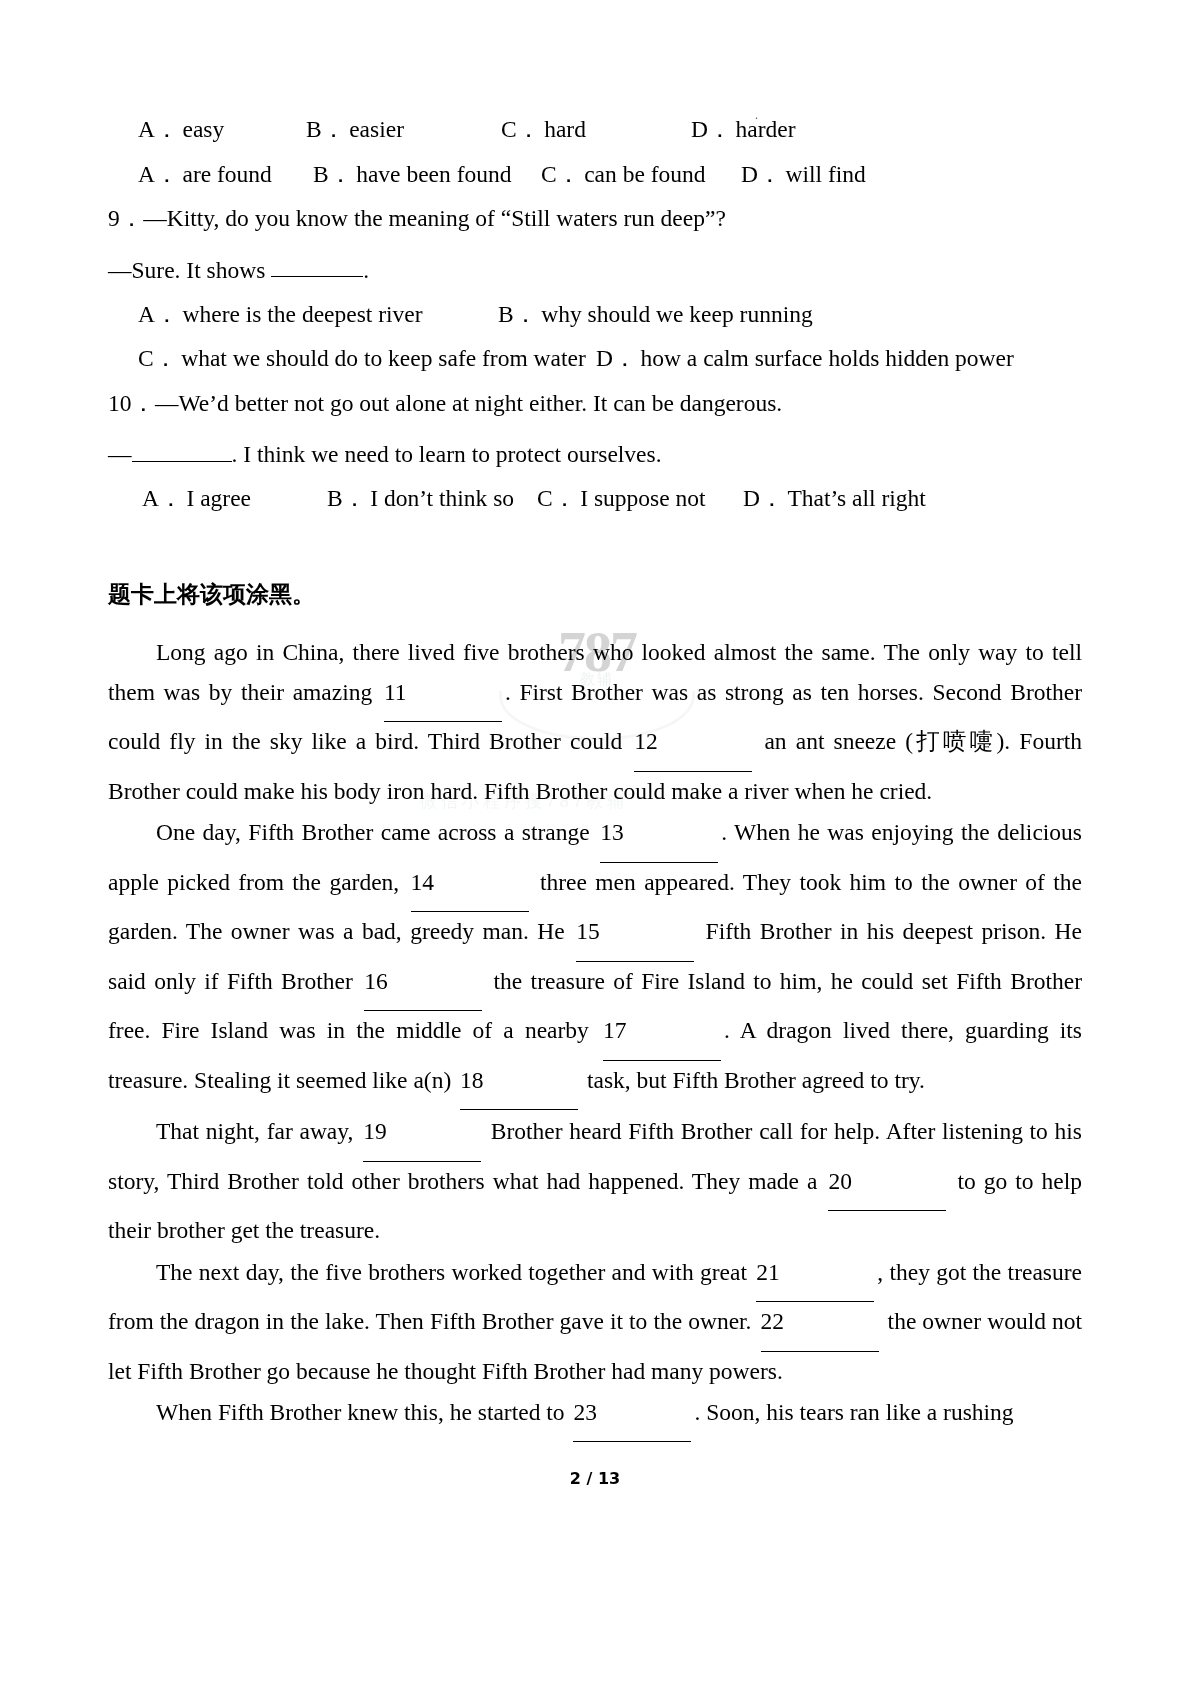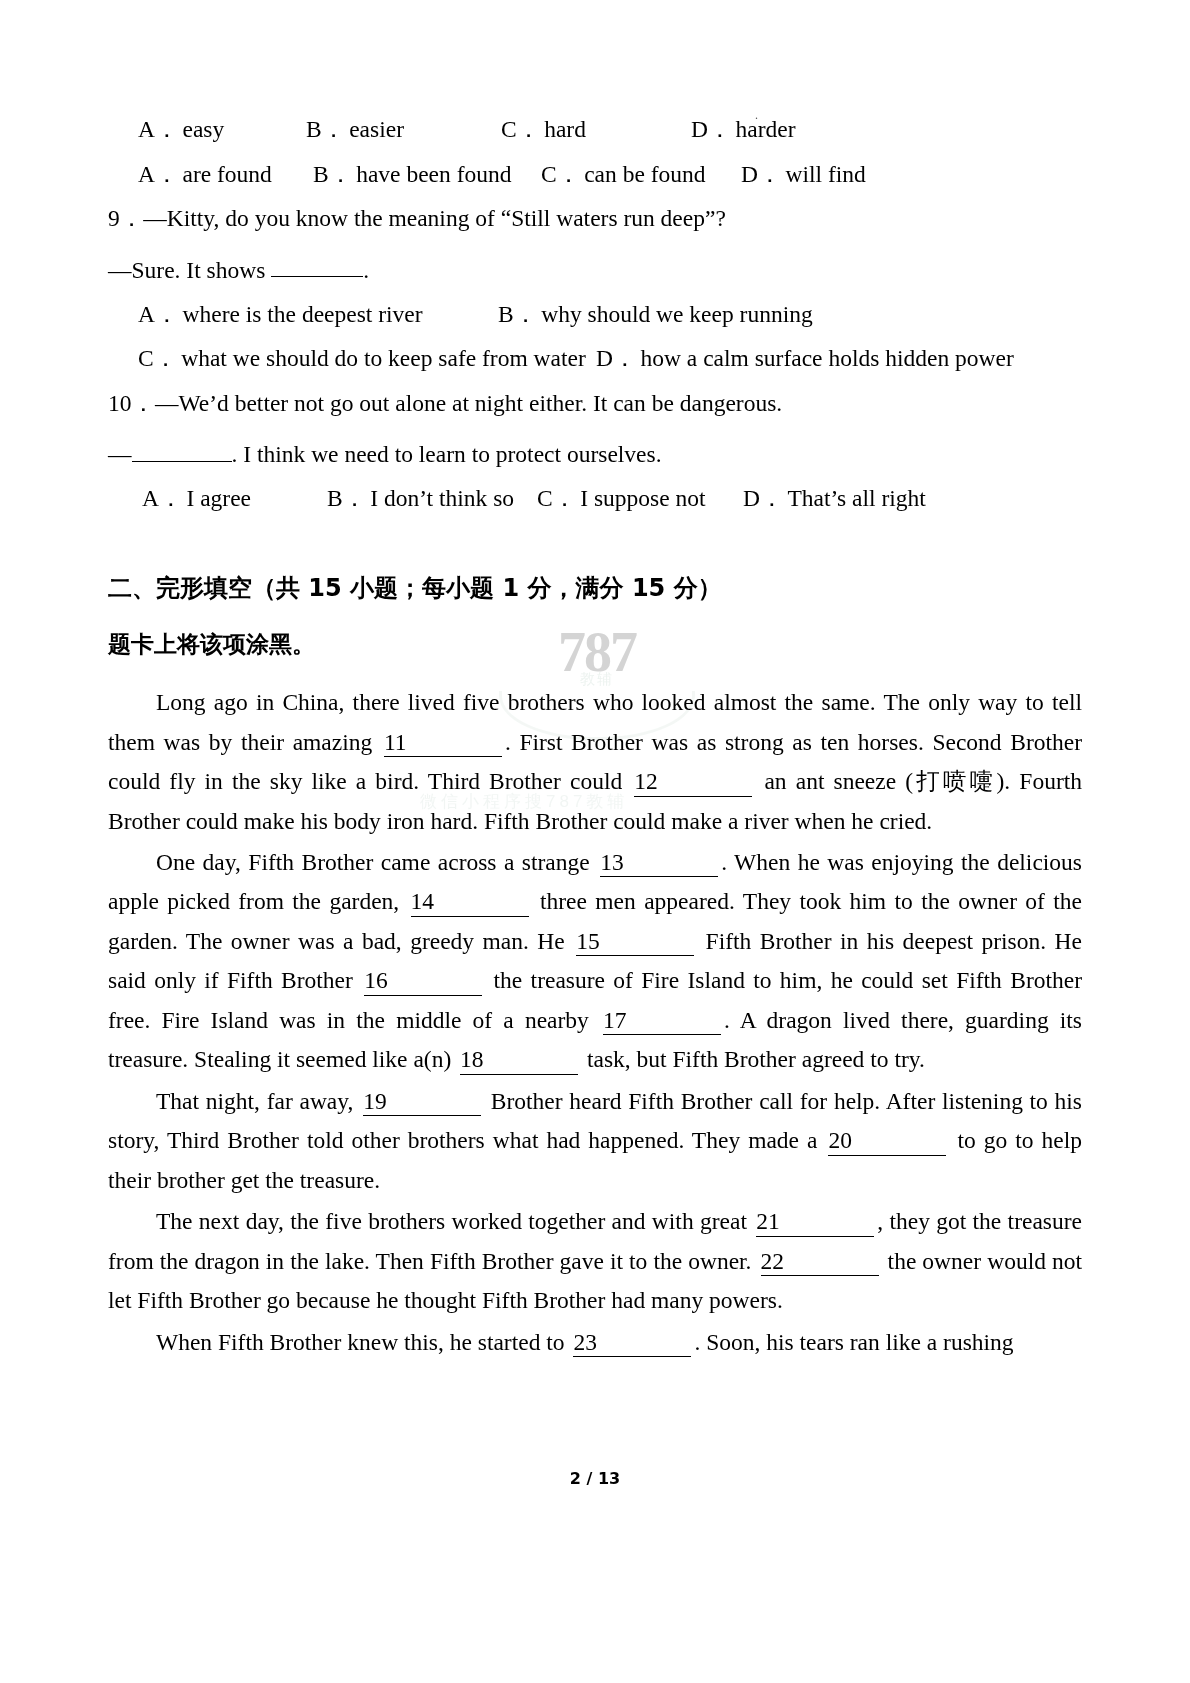--- a/index.html
+++ b/index.html
@@ -142,21 +142,21 @@
     text-align-last: left;
   }
   .passage-para .indent { display: inline-block; width: 48px; }
 
   .cloze {
     display: inline-block;
     min-width: 118px;
     text-align: right;
     border-bottom: 1.4px solid #000;
     line-height: 1.0;
-    padding-bottom: 2px;
+    padding-bottom: 17px;
     margin: 0 3px;
   }
 
   
   .footer {
     position: absolute;
     left: 0;
     right: 0;
     bottom: 195px;
     text-align: center;
@@ -250,21 +250,20 @@
         <span class="lab">B．</span><span>I don’t think so</span>
       </span><span class="opt" style="width:206px;">
         <span class="lab">C．</span><span>I suppose not</span>
       </span><span class="opt">
         <span class="lab">D．</span><span>That’s all right</span>
       </span>
     </div>
 
     <div class="section-gap"></div>
 
-    <div class="section-head">二、完形填空（共 15 小题；每小题 1 分，满分 15 分）</div>
     <div class="instr" style="margin-bottom:20px;">题卡上将该项涂黑。</div>
 
     <div id="passage">
         <div class="passage-para"><span class="indent"></span><span>Long ago in China, there lived five brothers who looked almost the same. The only way to tell them was by their amazing </span><span class="cloze">11</span><span>. First Brother was as strong as ten horses. Second Brother could fly in the sky like a bird. Third Brother could </span><span class="cloze">12</span><span> an ant sneeze (打喷嚏). Fourth Brother could make his body iron hard. Fifth Brother could make a river when he cried.</span></div>
         <div class="passage-para"><span class="indent"></span><span>One day, Fifth Brother came across a strange </span><span class="cloze">13</span><span>. When he was enjoying the delicious apple picked from the garden, </span><span class="cloze">14</span><span> three men appeared. They took him to the owner of the garden. The owner was a bad, greedy man. He </span><span class="cloze">15</span><span> Fifth Brother in his deepest prison. He said only if Fifth Brother </span><span class="cloze">16</span><span> the treasure of Fire Island to him, he could set Fifth Brother free. Fire Island was in the middle of a nearby </span><span class="cloze">17</span><span>. A dragon lived there, guarding its treasure. Stealing it seemed like a(n) </span><span class="cloze">18</span><span> task, but Fifth Brother agreed to try.</span></div>
         <div class="passage-para"><span class="indent"></span><span>That night, far away, </span><span class="cloze">19</span><span> Brother heard Fifth Brother call for help. After listening to his story, Third Brother told other brothers what had happened. They made a </span><span class="cloze">20</span><span> to go to help their brother get the treasure.</span></div>
         <div class="passage-para"><span class="indent"></span><span>The next day, the five brothers worked together and with great </span><span class="cloze">21</span><span>, they got the treasure from the dragon in the lake. Then Fifth Brother gave it to the owner. </span><span class="cloze">22</span><span> the owner would not let Fifth Brother go because he thought Fifth Brother had many powers.</span></div>
         <div class="passage-para"><span class="indent"></span><span>When Fifth Brother knew this, he started to </span><span class="cloze">23</span><span>. Soon, his tears ran like a rushing</span></div>
       </div>
 

